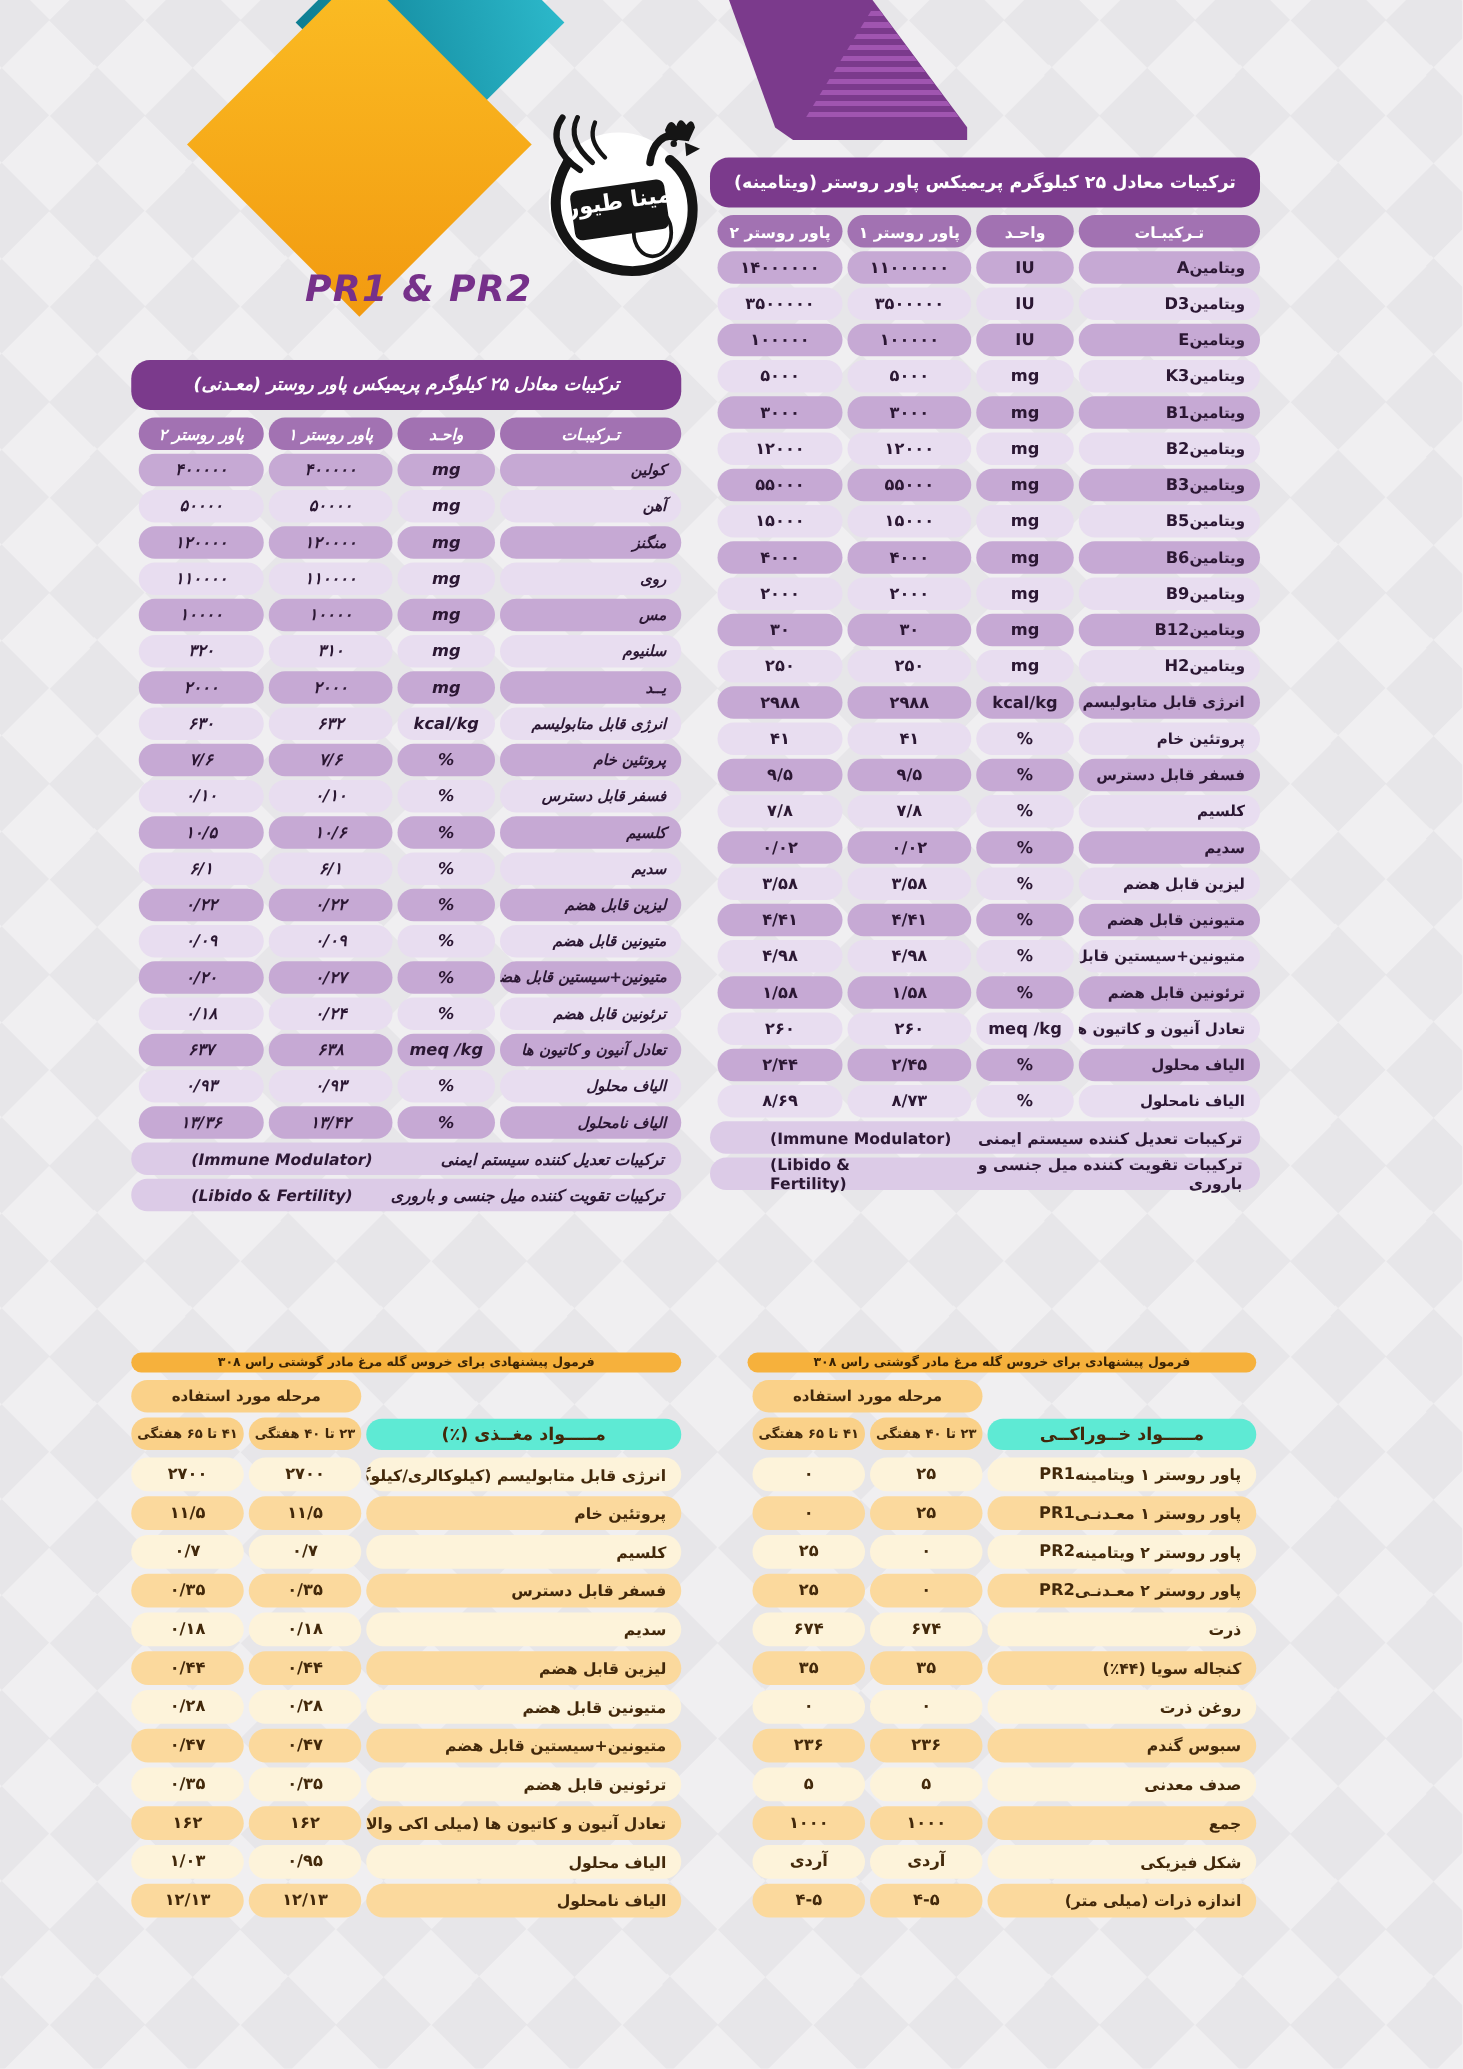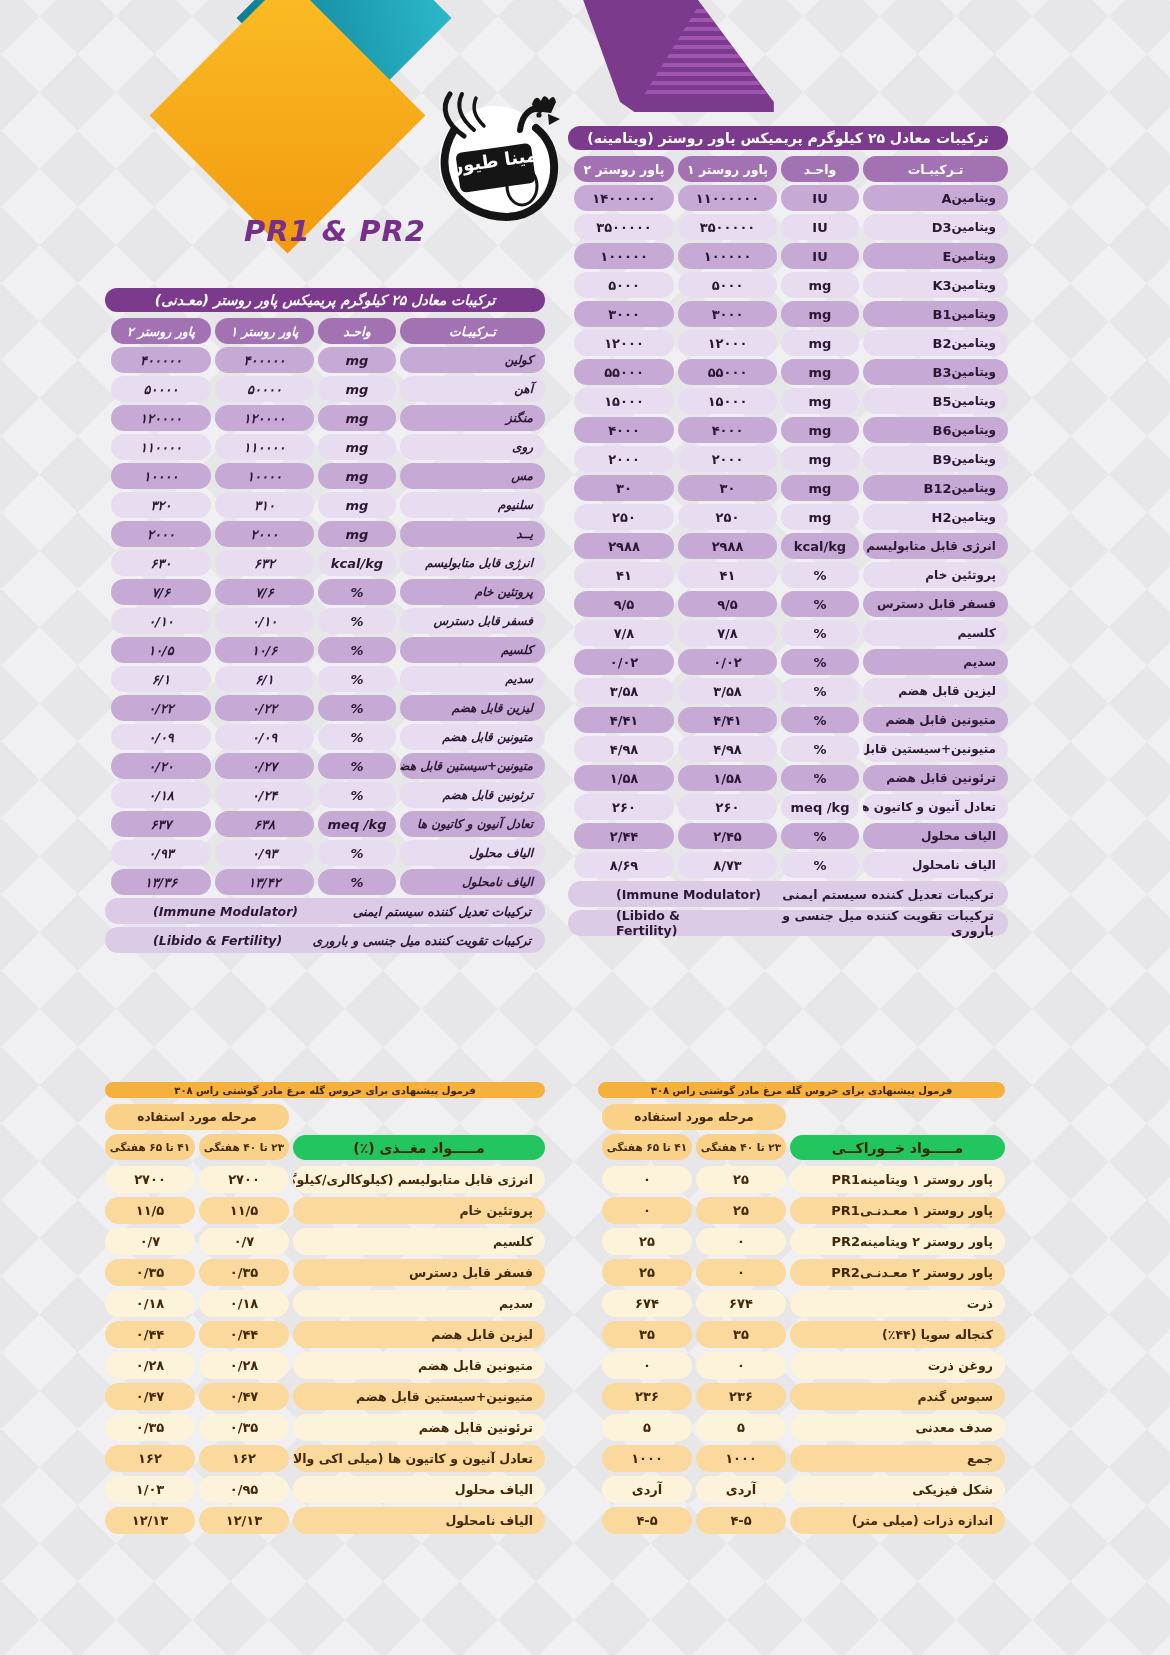--- a/index.html
+++ b/index.html
@@ -19,21 +19,21 @@
     font-size:29px;font-weight:700;font-style:italic;color:#76308a;letter-spacing:1px;}
   .flag{position:absolute;left:575px;top:0;width:205px;height:112px;}
   .flag .solid{position:absolute;inset:0;background:#7b3a8c;
     clip-path:polygon(4% 0,60% 0,97% 91%,97% 100%,29% 100%,22% 91%);}
   .flag .stripes{position:absolute;inset:0;
     background:repeating-linear-gradient(180deg,#a055b0 0 4px,#7b3a8c 4px 9px);
     clip-path:polygon(61% 3%,95% 87%,33% 87%);}
   .logo-wrap{position:absolute;left:420px;top:82px;width:150px;height:150px;}
   
   .ptable{position:absolute;direction:rtl;width:440px;}
-  .ptitle{height:24px;border-radius:15px;background:#7b3a8c;color:#fff;display:flex;align-items:center;
+  .ptitle{height:40px;border-radius:15px;background:#7b3a8c;color:#fff;display:flex;align-items:center;
     justify-content:center;font-size:14px;font-weight:700;margin-bottom:6px;}
   .trow{display:grid;column-gap:4px;height:26px;margin-bottom:3px;}
   .ptable .trow{grid-template-columns:145px 78px 99px 100px;}
   .cell{border-radius:14px;display:flex;align-items:center;justify-content:center;
     font-weight:700;font-size:13px;color:#2b1733;white-space:nowrap;overflow:hidden;}
   .c-label{justify-content:flex-start;padding:0 12px 0 6px;font-size:12px;}
   .code{margin-inline-start:24px;font-size:13px;direction:ltr;}
   .phead .cell{background:#a272b2;color:#fff;font-size:12.5px;justify-content:center;padding:0;}
   .dark  .cell{background:#c6a9d4;}
   .light .cell{background:#e8ddf0;}
@@ -44,21 +44,21 @@
   .otable{position:absolute;direction:rtl;}
   .otitle{height:16px;border-radius:14px;background:#f6b13c;color:#3a2304;display:flex;align-items:center;
     justify-content:center;font-size:10px;font-weight:700;margin-bottom:6px;}
   .otable .trow{grid-template-columns:var(--label-w) var(--v-w) var(--v-w);height:27px;margin-bottom:4px;}
   .otable .cell{color:#42280a;border-radius:14px;}
   .otable .dark .cell{background:#fbd99d;}
   .otable .light .cell{background:#fdf3da;}
   .otable .c-label{font-size:12.5px;}
   .ohead{display:grid;grid-template-columns:var(--label-w) var(--v-w) var(--v-w);column-gap:4px;
     grid-template-rows:26px 26px;row-gap:4px;margin-bottom:6px;}
-  .ohlabel{grid-row:1/3;grid-column:1;background:#22c55e;border-radius:22px;display:flex;align-items:center;
+  .ohlabel{grid-row:1/3;grid-column:1;background:#5eead4;border-radius:22px;display:flex;align-items:center;
     justify-content:center;font-size:14px;font-weight:700;color:#42280a;margin-top:31px;}
   .ostage{grid-column:2/4;grid-row:1;background:#fad189;border-radius:13px;display:flex;align-items:center;
     justify-content:center;font-size:12px;font-weight:700;color:#42280a;text-align:right;}
   .osub{background:#fad189;border-radius:13px;display:flex;align-items:center;justify-content:center;
     font-size:10.5px;font-weight:700;color:#42280a;}
   .osub1{grid-column:2;grid-row:2;text-align:center;}
   .osub2{grid-column:3;grid-row:2;}
   
   #vitamins{left:568px;top:126px;}
   #minerals{left:105px;top:288px;font-style:italic;}

